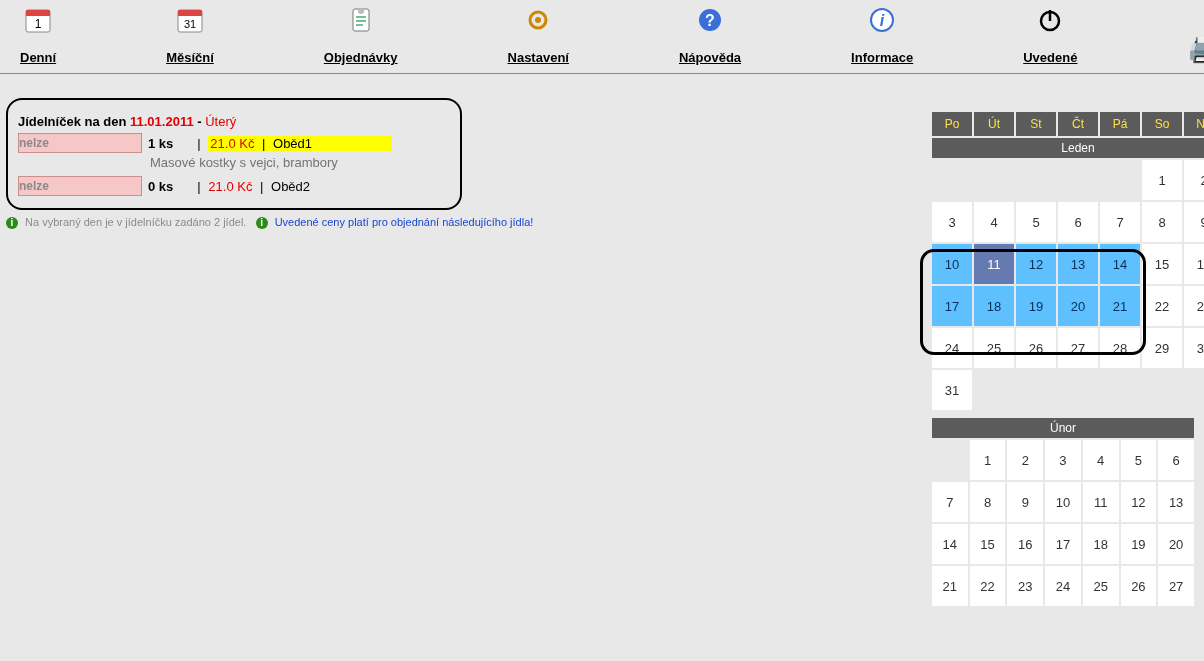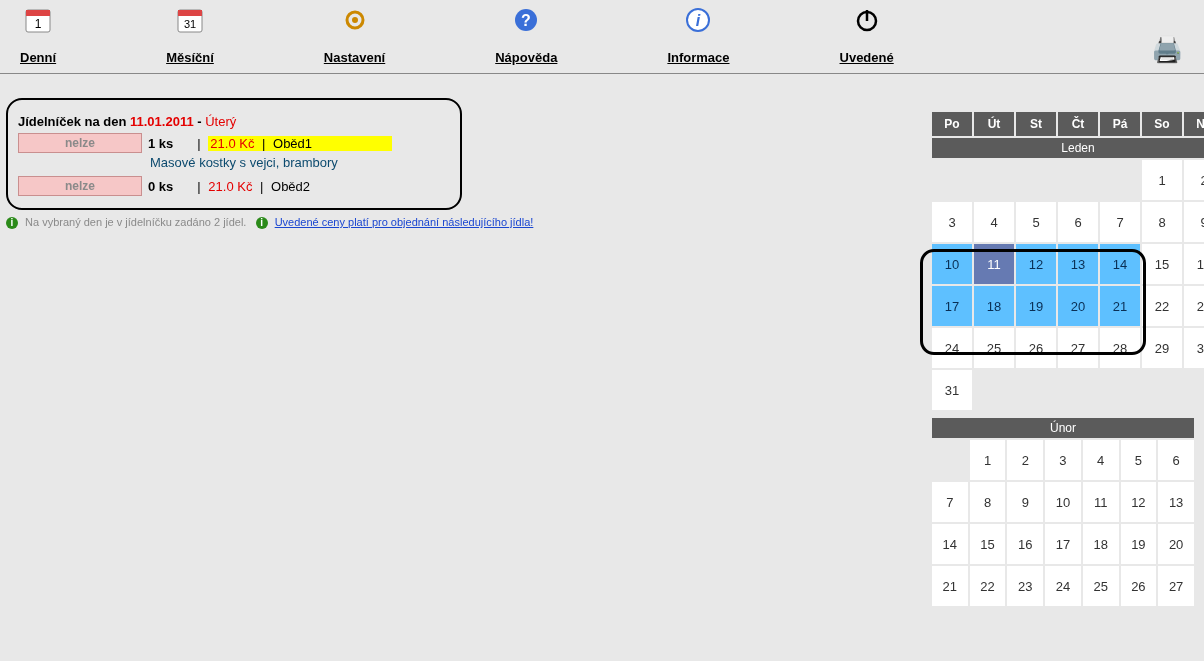--- a/index.html
+++ b/index.html
@@ -14,39 +14,39 @@
   .nav-spacer{flex:1}
   .nav-right{display:flex;gap:12px;align-items:center}
   .ico-print{font-size:26px;color:#2d6fd6}
 
   
   .card{border:2px solid #000;border-radius:16px;margin:24px 0 6px 6px;padding:14px 10px 10px;width:432px}
   .title-line{font-weight:bold;margin-bottom:4px}
   .title-date{color:#e40000}
   .title-day{color:#e40000;font-weight:normal}
   .meal-row{display:flex;align-items:center;margin-bottom:2px}
-  .btn-nelze{width:122px;height:18px;line-height:18px;text-align:center;background:#f6c7c7;border:1px solid #c98f8f;color:#8a8a8a;font-weight:bold;font-size:12px;margin-right:6px}
+  .btn-nelze{width:122px;height:18px;line-height:18px;background:#f6c7c7;border:1px solid #c98f8f;color:#8a8a8a;font-weight:bold;font-size:12px;margin-right:6px}
   .qty{font-weight:bold;color:#000;margin-right:20px}
   .sep{color:#000;margin:0 4px}
   .price{color:#e40000}
   .mealname{color:#000}
   .hl{background:#ffff00}
-  .meal-desc{color:#0c4a6e;margin:0 0 6px 132px}
+  .meal-desc{color:#737373;margin:0 0 6px 132px}
 
   
   .info-line{margin:4px 0 0 6px;font-size:11px}
   .info-ico{display:inline-block;width:12px;height:12px;border-radius:50%;background:#2b8a19;color:#fff;text-align:center;line-height:12px;font-weight:bold;font-size:10px;margin-right:4px}
   .info-grey{color:#8a8a8a}
-  .info-blue{color:#1a46d1;text-decoration:underline}
+  .info-blue{color:#1a46d1;}
 
   
   .cal{position:absolute;top:110px;right:8px;width:266px}
   table.month{width:100%;border-collapse:collapse;table-layout:fixed;margin-bottom:4px}
   table.month th,table.month td{width:38px;height:38px;text-align:center;font-size:13px;border:2px solid #e8e8e8}
-  table.month thead tr.dow th{background:#5b5b5b;color:#ffffff;font-weight:bold;height:22px;font-size:12px}
+  table.month thead tr.dow th{background:#5b5b5b;color:#fde047;font-weight:normal;height:22px;font-size:12px}
   table.month thead tr.mname th{background:#5b5b5b;color:#fff;font-weight:normal;height:18px;font-size:12px}
   table.month td{background:#fff;color:#333;cursor:pointer}
   table.month td.blank{background:transparent;cursor:default}
   table.month td.active{background:#5ec0ff;color:#0a2f55}
   table.month td.selected{background:#667ab2;color:#fff}
 
   .cal-highlight{position:absolute;border:3px solid #000;border-radius:14px;background:transparent;pointer-events:none}
   
   #calh1{top:139px;left:-10px;width:220px;height:100px}
 
@@ -67,20 +67,30 @@
   </div>
   <div class="nav-item">
     <span class="nav-ico">
       <svg width="26" height="26">
           <rect x="1" y="3" width="24" height="22" rx="2" fill="#fff" stroke="#888"></rect>
           <rect x="1" y="3" width="24" height="6" fill="#d44"></rect>
           <text x="13" y="21" text-anchor="middle" font-size="11" fill="#000">31</text>
         </svg>
     </span>
     <span class="nav-lbl">Měsíční</span>
+  </div>
+  <div class="nav-item">
+    <span class="nav-ico">
+      <svg width="26" height="26">
+          <rect x="5" y="2" width="16" height="22" rx="2" fill="#fff" stroke="#777"></rect>
+          <circle cx="13" cy="4" r="3" fill="#bbb"></circle>
+          <path d="M8 10h10M8 14h10M8 18h7" stroke="#4a7" stroke-width="1.5"></path>
+        </svg>
+    </span>
+    <span class="nav-lbl">Objednávky</span>
   </div>
   <div class="nav-item">
     <span class="nav-ico">
       <svg width="26" height="26">
           <circle cx="13" cy="13" r="8" fill="none" stroke="#c80" stroke-width="3"></circle>
           <circle cx="13" cy="13" r="3" fill="#c80"></circle>
         </svg>
     </span>
     <span class="nav-lbl">Nastavení</span>
   </div>

